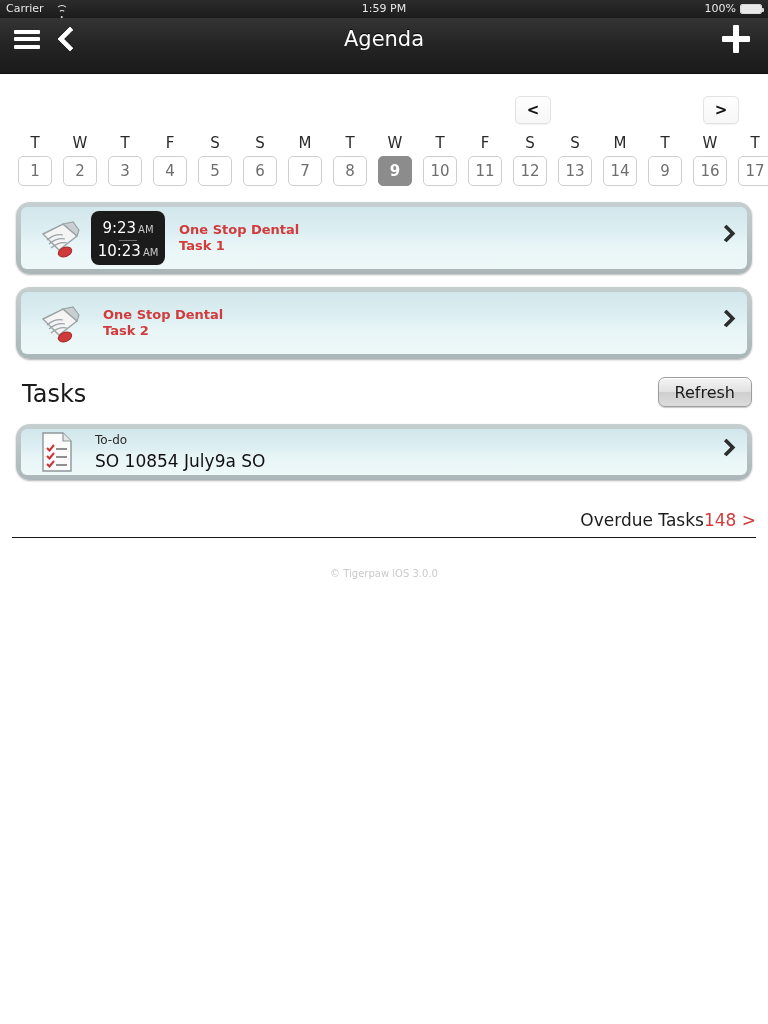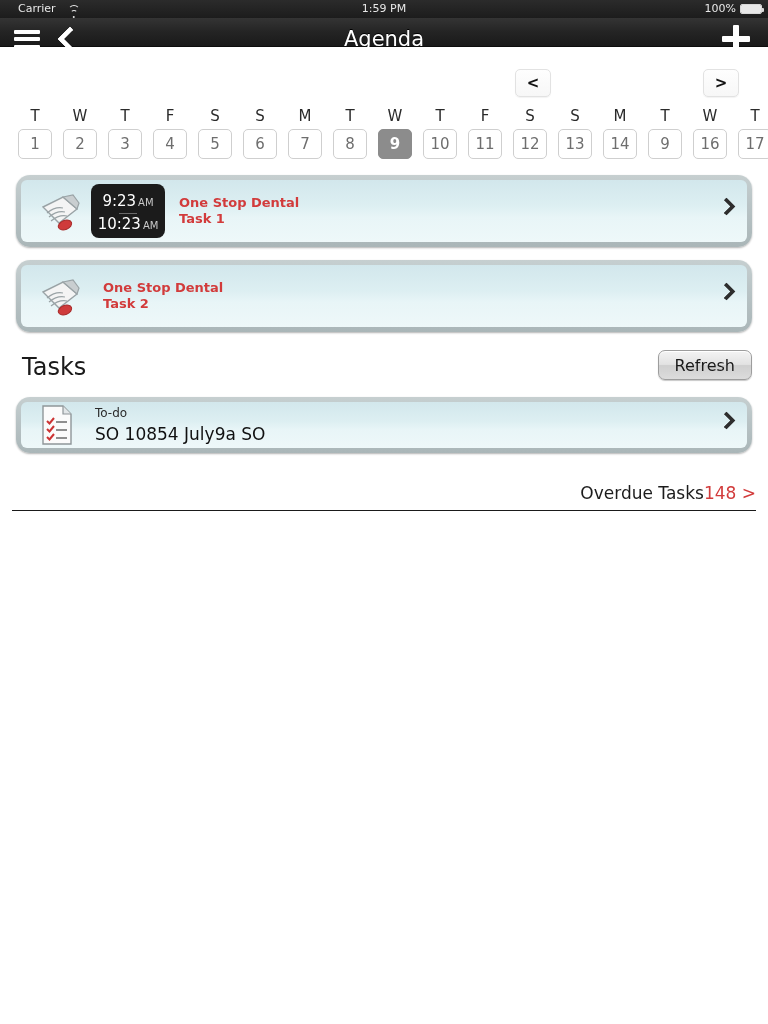--- a/index.html
+++ b/index.html
@@ -12,21 +12,21 @@
 
   
   .statusbar {
     position: relative;
     height: 18px;
     background: linear-gradient(to bottom, #2b2b2b 0%, #1c1c1c 100%);
     color: #e8e8e8;
     font-size: 11px;
     line-height: 18px;
   }
-  .sb-left { position:absolute; left:18px; top:0; display:flex; align-items:flex-end; gap:12px; }
+  .sb-left { position:absolute; left:6px; top:0; display:flex; align-items:flex-end; gap:12px; }
   .sb-center { position:absolute; left:0; right:0; text-align:center; }
   .sb-right { position:absolute; right:6px; top:0; display:flex; align-items:center; gap:4px; }
   .wifi-icon { width:12px; height:10px; position:relative; display:inline-block; }
   .wifi-icon i {
     position:absolute; left:50%; bottom:0; transform:translateX(-50%);
     border:1.4px solid #e8e8e8; border-bottom-color:transparent;
     border-left-color:transparent; border-right-color:transparent;
     border-radius:50%;
   }
   .wifi-icon i:nth-child(1){ width:12px; height:12px; bottom:1px; }
@@ -41,21 +41,21 @@
   }
   .battery::after {
     content:""; position:absolute; right:-3px; top:3px;
     width:2px; height:4px; background:#d8d8d8; border-radius:0 1px 1px 0;
   }
   .battery span { display:block; height:100%; background:#e8e8e8; border-radius:1px; }
 
   
   .navbar {
     position: relative;
-    height: 29px;
+    height: 56px;
     background: linear-gradient(to bottom, #343434 0%, #242424 50%, #1a1a1a 100%);
     border-bottom: 1px solid #0d0d0d;
   }
   .nav-title {
     position:absolute; left:0; right:0; top:0; line-height:42px;
     text-align:center; color:#fff; font-size:21px; font-weight:400;
     text-shadow: 0 -1px 0 #000;
   }
   .nav-left { position:absolute; left:14px; top:0; height:42px; display:flex; align-items:center; gap:18px; }
   .nav-right { position:absolute; right:18px; top:0; height:42px; display:flex; align-items:center; }
@@ -385,13 +385,14 @@
           <div class="chev-right"></div>
         </div>
       </div>
     </div>
 
   <div class="overdue">
     <div class="overdue-label">Overdue Tasks</div>
     <div class="overdue-count">148 &gt;</div>
   </div>
 
+  <div class="footer">© Tigerpaw iOS 3.0.0</div>
 </div>
 
 </body></html>

